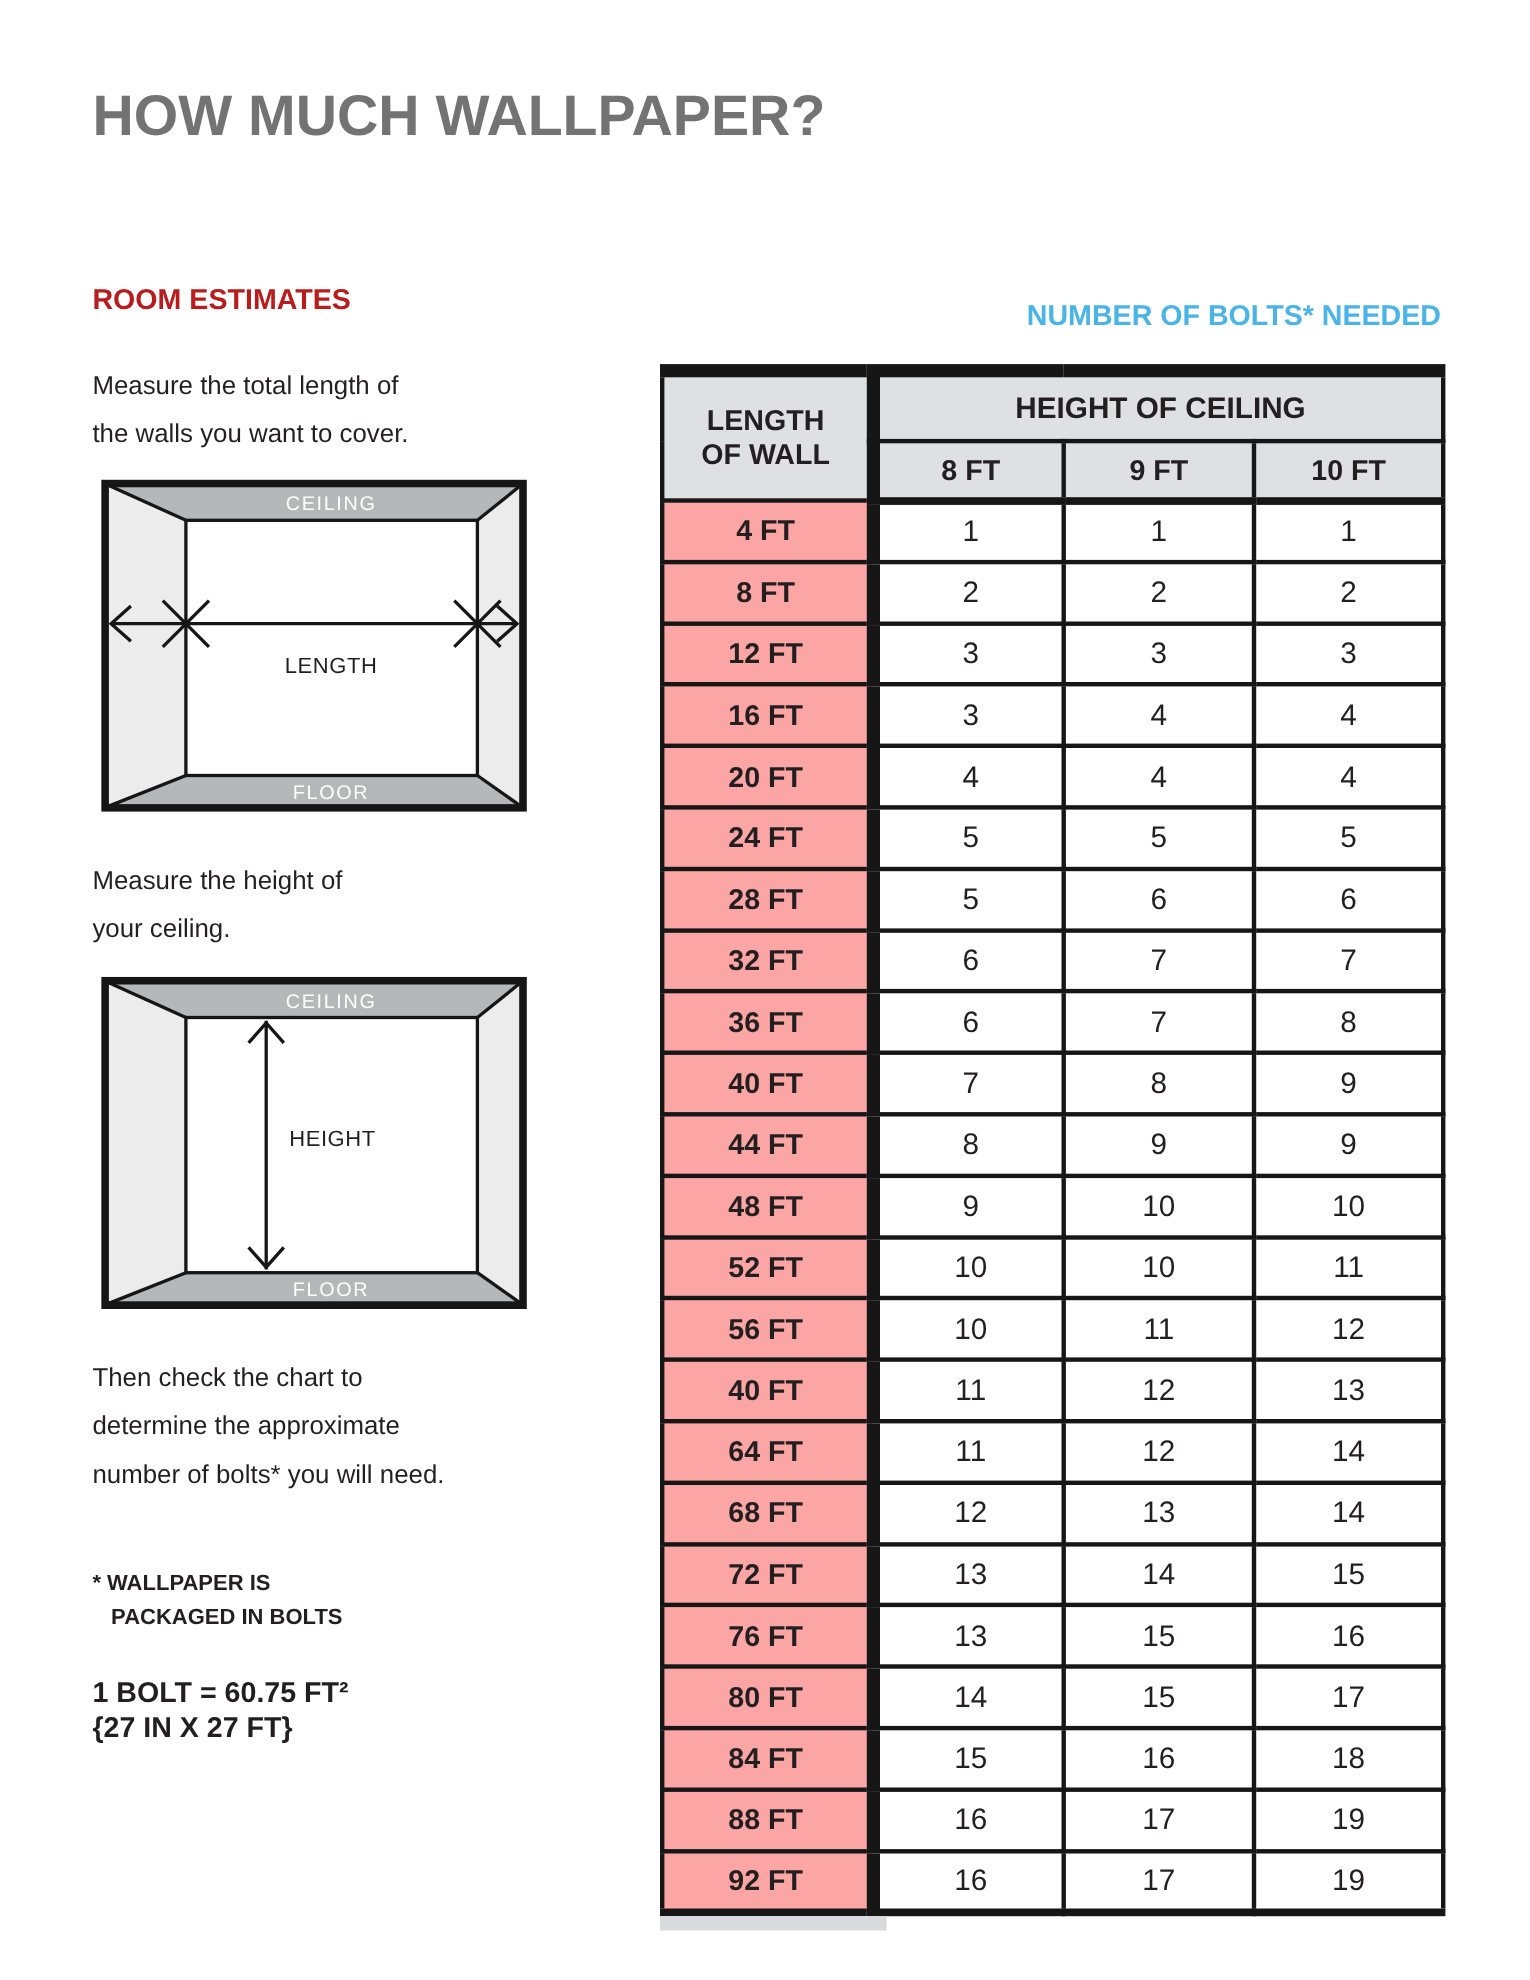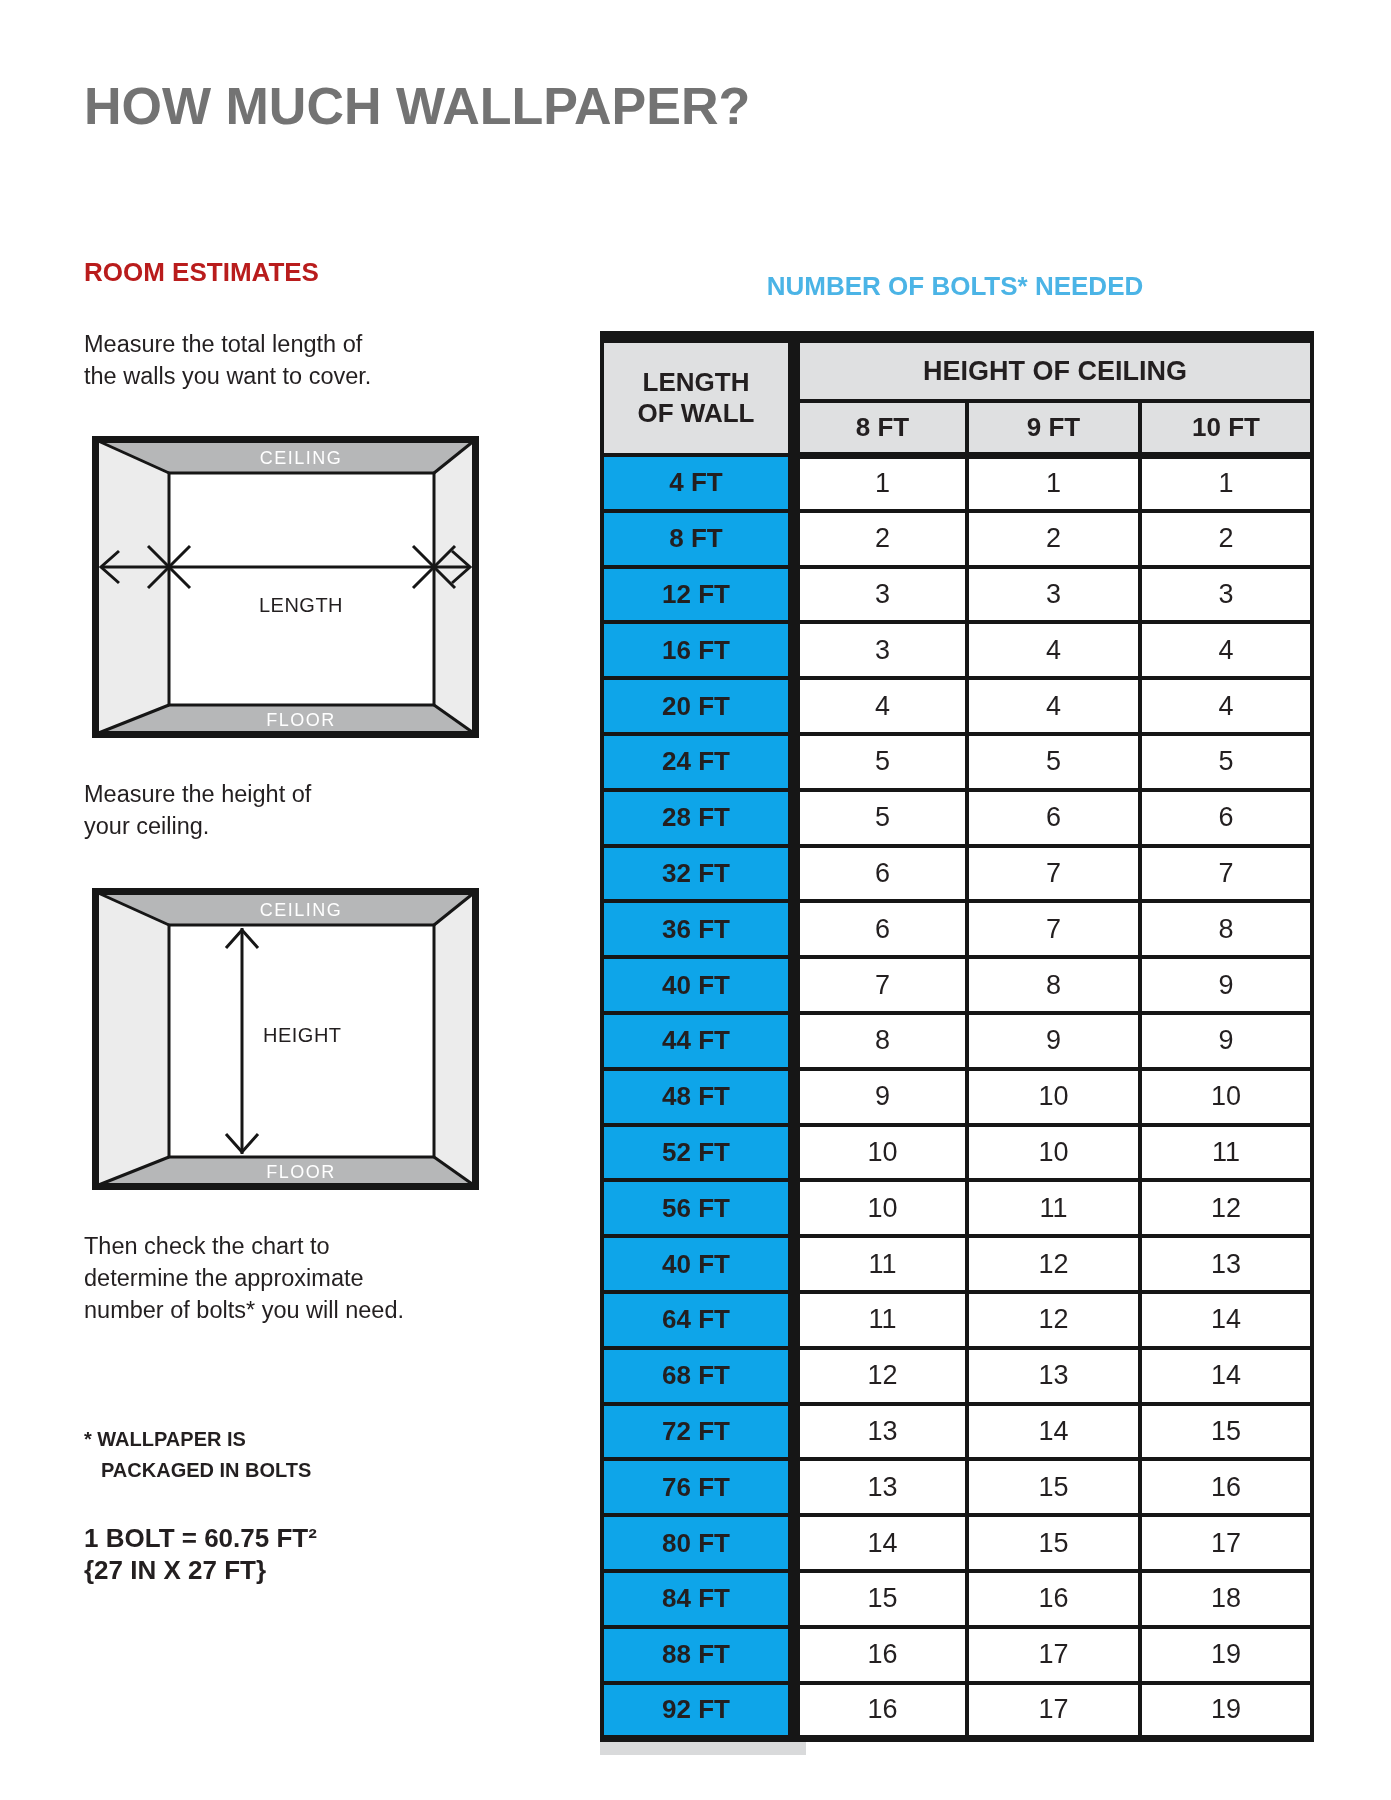--- a/index.html
+++ b/index.html
@@ -13,61 +13,61 @@
 
   .page-title {
     left:84px; top:76px;
     font-size:52px; font-weight:bold; letter-spacing:0px;
     color:#737373; white-space:nowrap;
   }
   .section-heading {
     left:84px; top:257px;
     font-size:26px; font-weight:bold; color:#b91c1c;
   }
-  .para { left:84px; font-size:23.5px; line-height:32px; white-space:pre-line; }
+  .para { left:84px; font-size:23.5px; line-height:44px; white-space:pre-line; }
   .para1 { top:328px; }
   .para2 { top:778px; }
   .para3 { top:1230px; }
 
   .diagram { left:92px; width:387px; height:302px; }
   .diagram1 { top:436px; }
   .diagram2 { top:888px; }
   .diagram svg { display:block; width:387px; height:302px; }
   .diagram text {
     font-family:"Liberation Sans", sans-serif;
   }
   .room-strip-label { font-size:18px; letter-spacing:1.5px; fill:#ffffff; }
   .dim-label { font-size:20px; letter-spacing:0.5px; fill:#231f20; }
 
   .note { left:84px; top:1424px; font-size:20px; font-weight:bold; line-height:31px; }
   .note .indent { padding-left:17px;text-align:center; }
   .bolt-eq { left:84px; top:1522px; font-size:26px; font-weight:bold; line-height:32px; white-space:pre-line; }
 
   .table-heading {
-    left:600px; top:271px; width:710px; text-align:center;
+    left:600px; top:271px; width:710px; text-align:right;
     font-size:26px; font-weight:bold; color:#4bb4e6;
   }
   .table-wrap { left:600px; top:331px; width:710px; }
   table.bolts {
     border-collapse:collapse; table-layout:fixed; width:710px;
     border:4px solid #161616; border-top-width:12px; border-bottom-width:7px;
   }
   table.bolts th, table.bolts td {
     border:4px solid #161616; text-align:center; vertical-align:middle;
     font-family:"Liberation Sans", sans-serif; color:#231f20;
   }
   .gray { background:#dfe0e1; }
   th.row-group {
     font-size:26px; font-weight:bold; white-space:pre-line; line-height:31px;
     border-right-width:12px !important;
   }
   th.col-group { font-size:27px; font-weight:bold; height:64px; }
   tr.subhead th { font-size:26px; font-weight:bold; height:54px; border-bottom-width:7px; }
   td.len {
-    font-size:26px; font-weight:bold; background:#0ea5e9;
+    font-size:26px; font-weight:bold; background:#fca5a5;
     border-right-width:12px !important;
   }
   td.val { font-size:27px; font-weight:normal; background:#ffffff; }
   tbody tr { height:55.8px; }
   .table-shadow {
     position:absolute; left:0px; top:100%; width:206px; height:13px;
     background:#d9dadb;
   }
 </style>
 </head>

